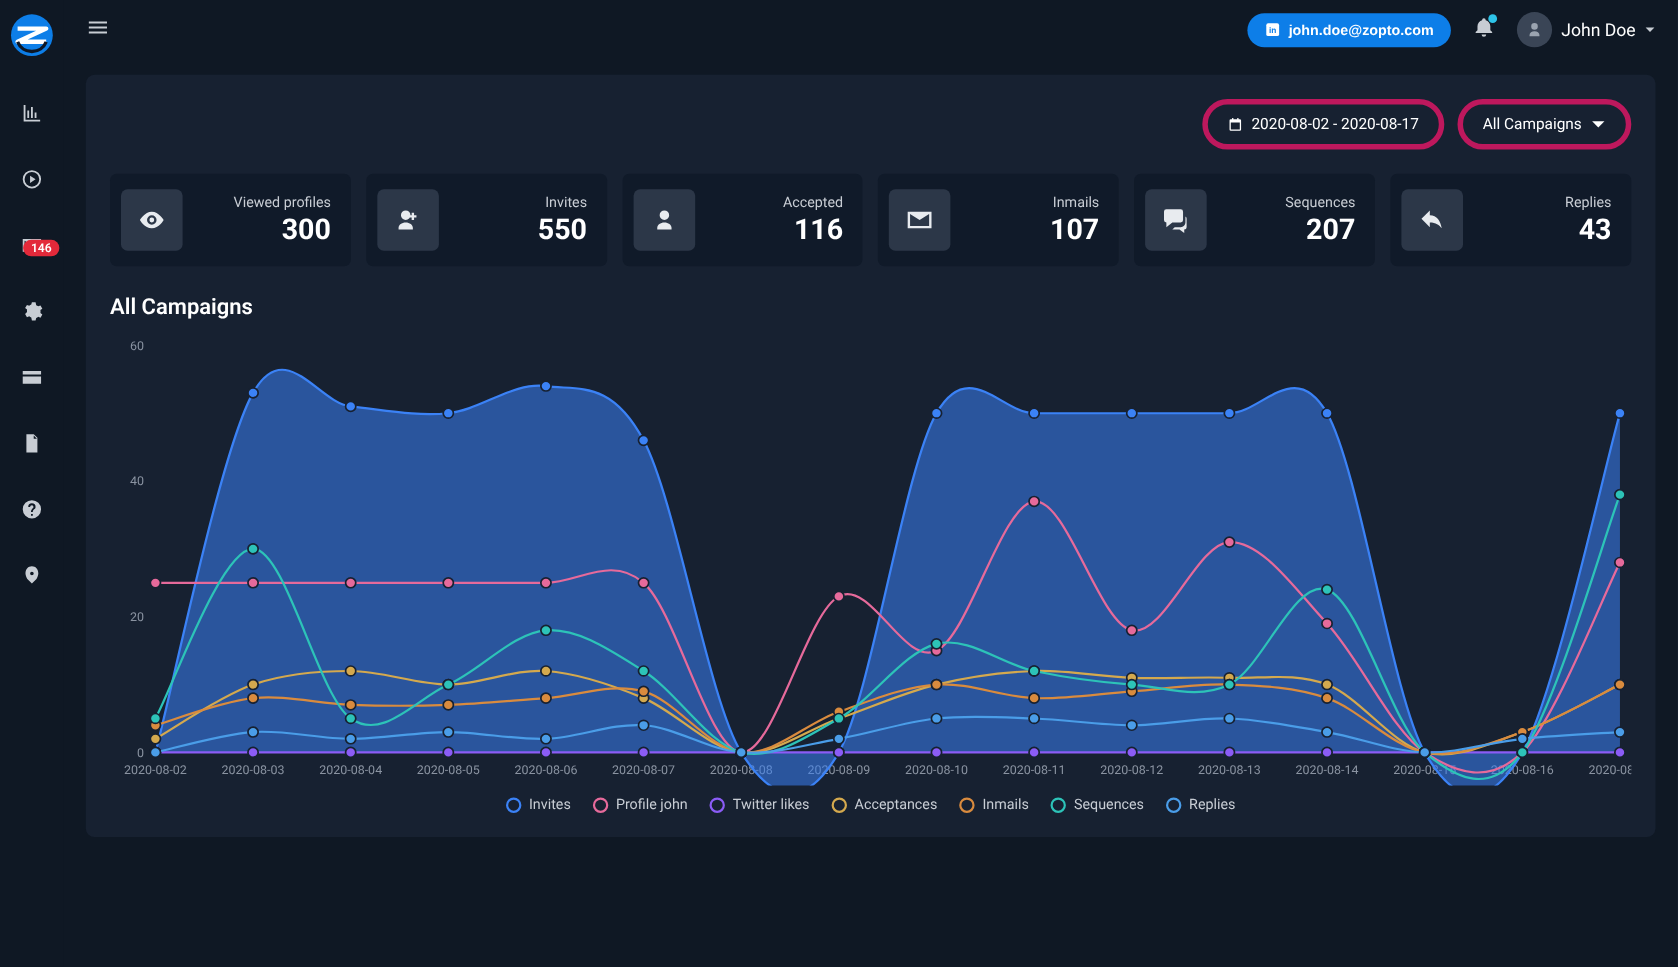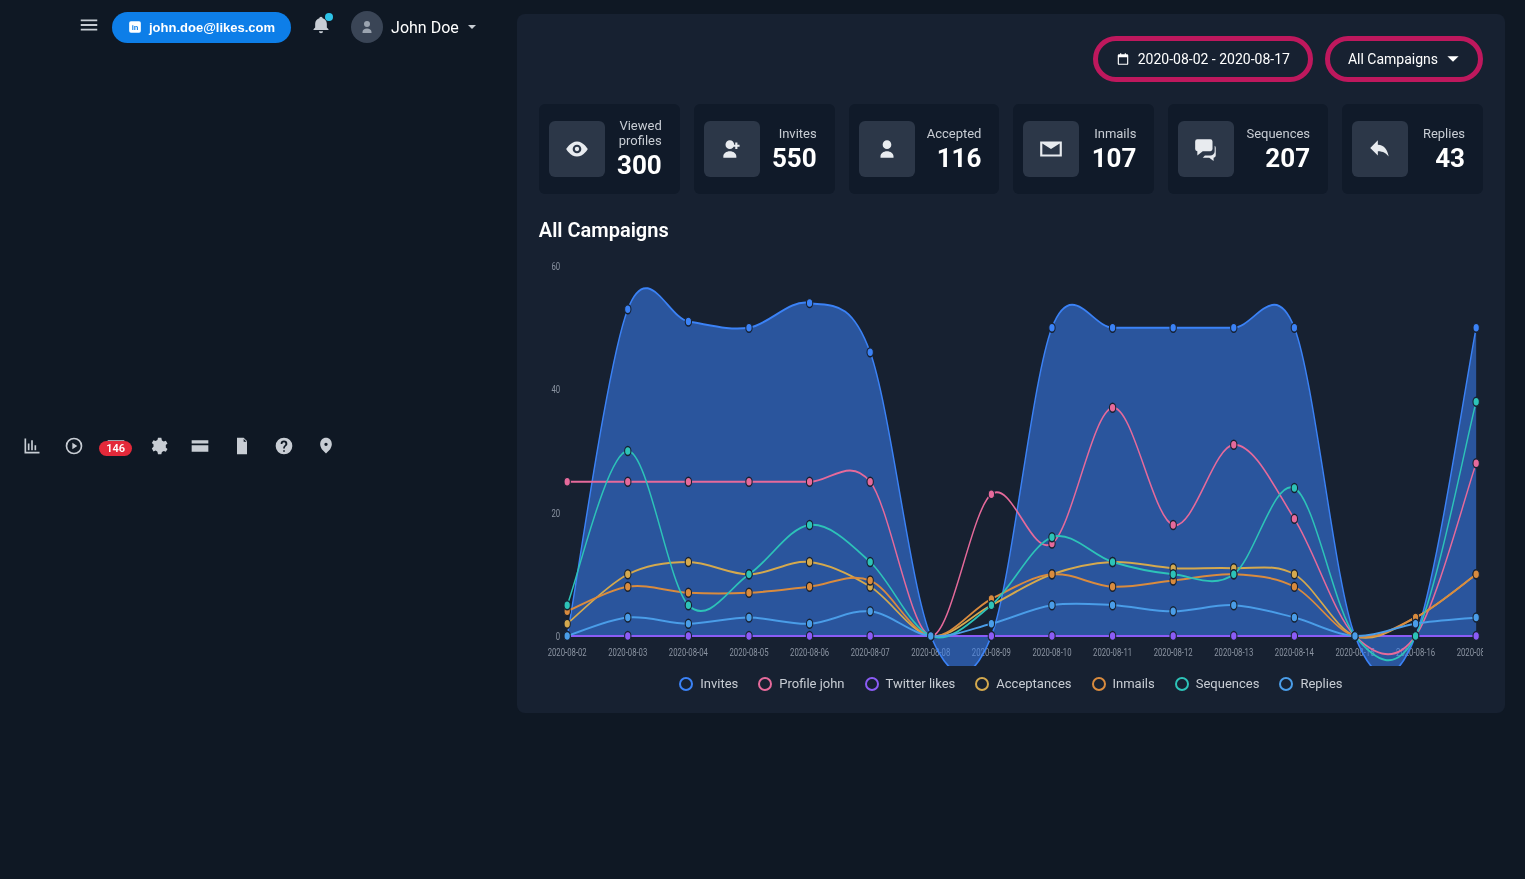--- a/index.html
+++ b/index.html
@@ -8,21 +8,21 @@
   background: #0f1824;
   color: #fff;
   height: 100vh;
   overflow: hidden;
 }
 .app { display: flex; height: 100vh; }
 .sidebar {
   width: 58px;
   background: #0f1824;
   display: flex;
-  flex-direction: row;
+  flex-direction: column;
   align-items: center;
   padding-top: 12px;
   gap: 22px;
 }
 .logo {
   width: 40px; height: 40px;
   position: relative;
   margin-bottom: 10px;
 }
 .logo svg { width: 100%; height: 100%; }
@@ -38,21 +38,21 @@
   position: absolute;
   top: 14px; right: -6px;
   background: #e3293a;
   color: #fff;
   font-size: 11px;
   font-weight: 600;
   border-radius: 10px;
   padding: 2px 7px;
   line-height: 1;
 }
-.main { flex: 1; display: flex; flex-direction: row; overflow: hidden; }
+.main { flex: 1; display: flex; flex-direction: column; overflow: hidden; }
 .header {
   height: 54px;
   display: flex;
   align-items: center;
   padding: 0 20px;
   gap: 12px;
 }
 .hamburger {
   color: #c8cdd4;
   cursor: pointer;
@@ -233,21 +233,21 @@
       <div class="hamburger"><svg viewBox="0 0 24 24">
             <path d="M3 6h18v2H3V6zm0 5h18v2H3v-2zm0 5h18v2H3v-2z"></path>
           </svg></div>
       <button class="btn-pill btn-blue">
         <span class="mini-icon">
             <svg viewBox="0 0 24 24">
               <rect x="2" y="2" width="20" height="20" rx="3" fill="#fff"></rect>
               <text x="12" y="17" text-anchor="middle" font-size="13" font-weight="bold" fill="#0d7ee8">in</text>
             </svg>
           </span>
-        <span>john.doe@likes.com</span>
+        <span>john.doe@zopto.com</span>
       </button>
       <div class="bell">
         <svg viewBox="0 0 24 24">
             <path d="M12 2a2 2 0 00-2 2c-2.8.8-5 3.4-5 6.5V15l-2 2v1h18v-1l-2-2v-4.5c0-3.1-2.2-5.7-5-6.5a2 2 0 00-2-2zm0 20a2.5 2.5 0 002.5-2.5h-5A2.5 2.5 0 0012 22z"></path>
           </svg>
         <span class="bell-dot"></span>
       </div>
       <div class="user">
         <div class="avatar">
             <svg viewBox="0 0 24 24">

